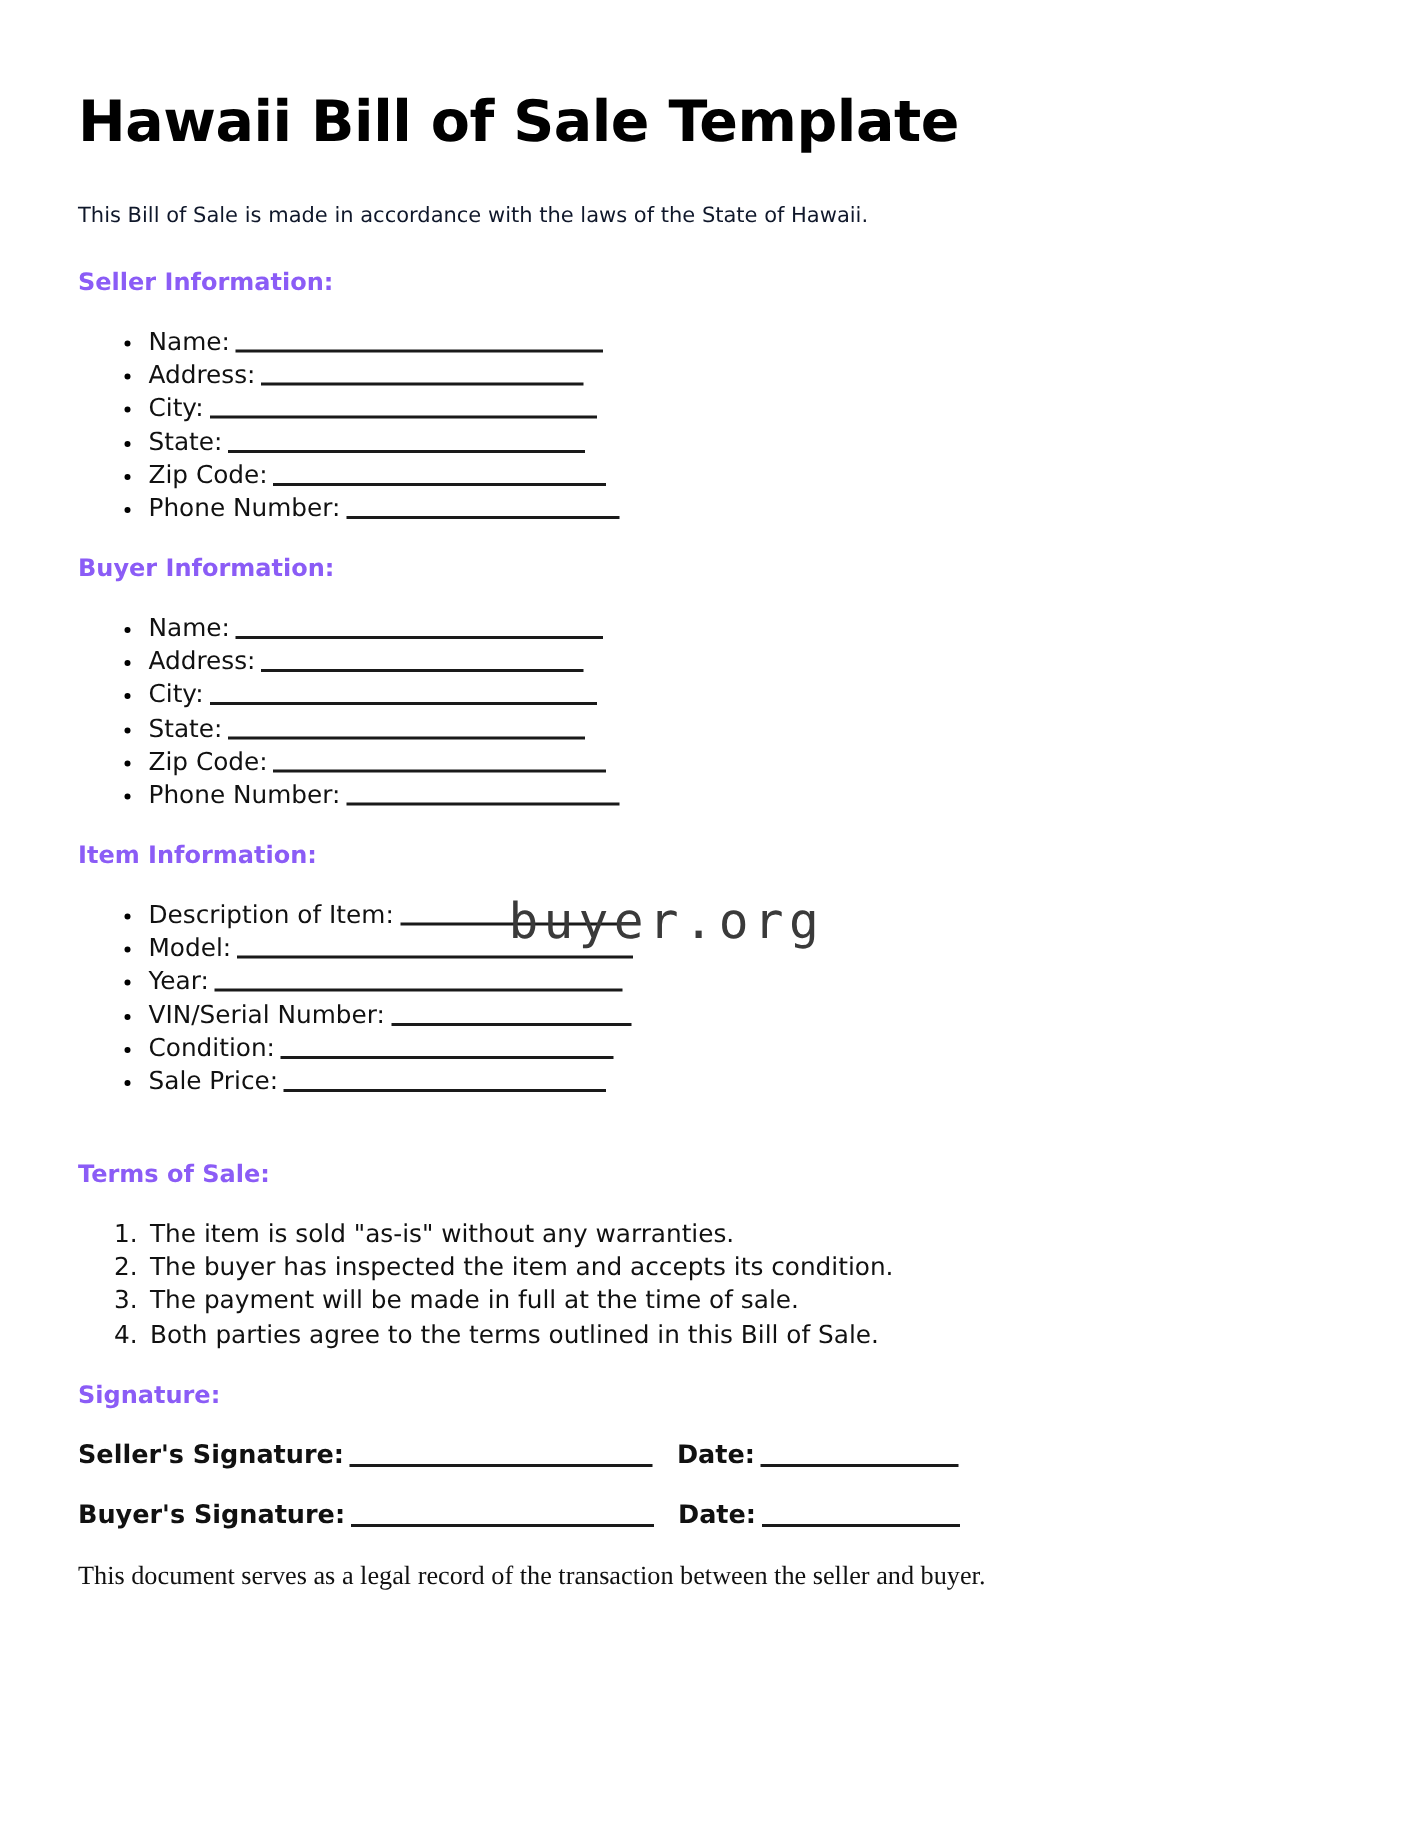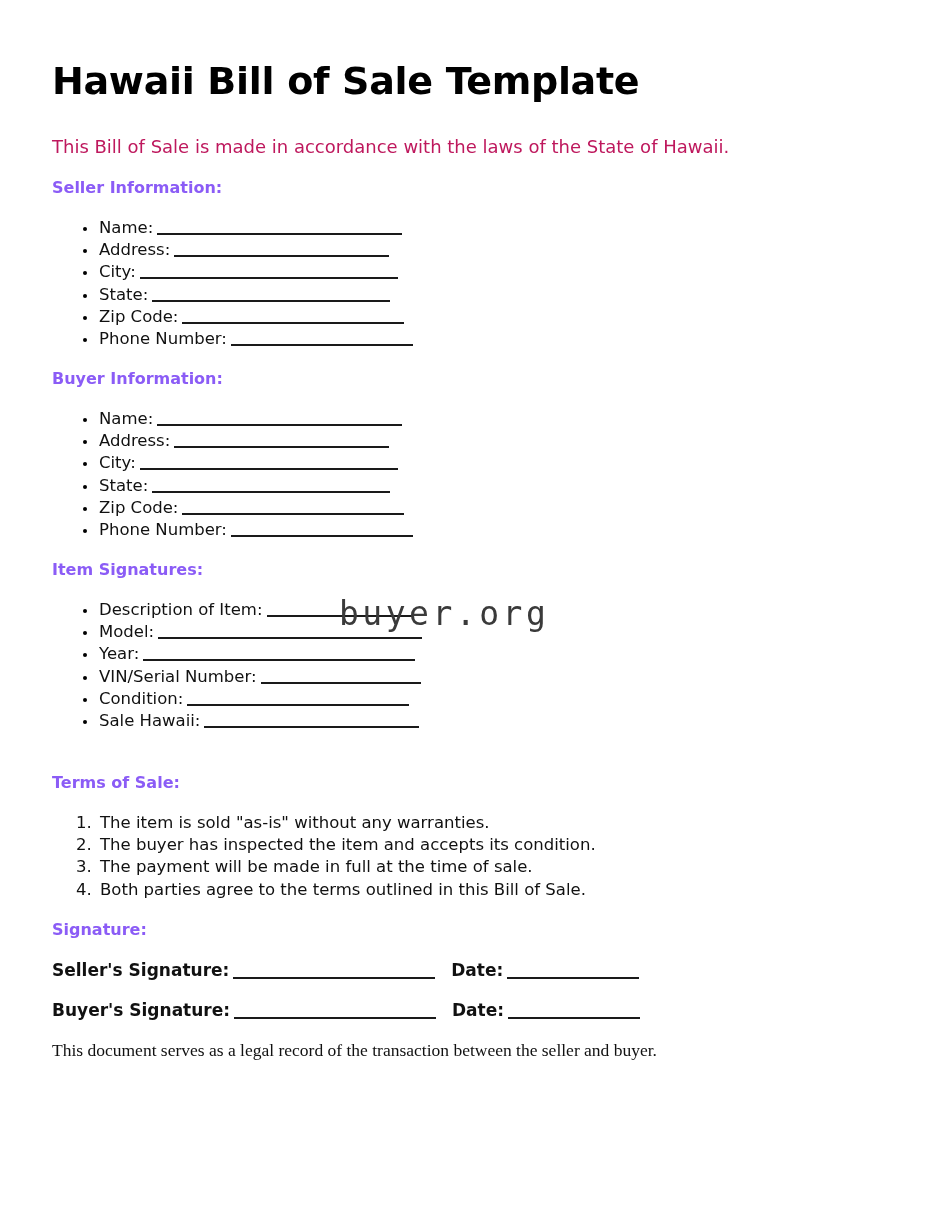--- a/index.html
+++ b/index.html
@@ -31,23 +31,23 @@
     font-size: 38px;
     font-weight: bold;
     letter-spacing: -0.3px;
     line-height: 1.05;
     color: #000;
   }
   .intro {
     position: absolute;
     left: 52px;
     top: 136px;
-    font-size: 18px;
+    font-size: 14px;
     line-height: 1.25;
-    color: #be185d;
+    color: #0f172a;
   }
   .section-head {
     position: absolute;
     left: 52px;
     font-size: 16px;
     font-weight: bold;
     color: #8b5cf6;
   }
   .bullet-list {
     position: absolute;
@@ -160,28 +160,28 @@
   <div class="section-head" style="top:369px;">Buyer Information:</div>
   <ul class="bullet-list" id="buyer-list" style="top:408px;">
       <li><span>Name:</span><span class="blank" style="width: 245px;"></span></li>
       <li><span>Address:</span><span class="blank" style="width: 215px;"></span></li>
       <li><span>City:</span><span class="blank" style="width: 258px;"></span></li>
       <li><span>State:</span><span class="blank" style="width: 238px;"></span></li>
       <li><span>Zip Code:</span><span class="blank" style="width: 222px;"></span></li>
       <li><span>Phone Number:</span><span class="blank" style="width: 182px;"></span></li>
     </ul>
 
-  <div class="section-head" style="top:560px;">Item Signatures:</div>
+  <div class="section-head" style="top:560px;">Item Information:</div>
   <ul class="bullet-list" id="item-list" style="top:599px;">
       <li><span>Description of Item:</span><span class="blank" style="width: 145px;"></span></li>
       <li><span>Model:</span><span class="blank" style="width: 264px;"></span></li>
       <li><span>Year:</span><span class="blank" style="width: 272px;"></span></li>
       <li><span>VIN/Serial Number:</span><span class="blank" style="width: 160px;"></span></li>
       <li><span>Condition:</span><span class="blank" style="width: 222px;"></span></li>
-      <li><span>Sale Hawaii:</span><span class="blank" style="width: 215px;"></span></li>
+      <li><span>Sale Price:</span><span class="blank" style="width: 215px;"></span></li>
     </ul>
 
   <div class="watermark">buyer.org</div>
 
   <div class="section-head" style="top:773px;">Terms of Sale:</div>
   <ol class="num-list" id="terms-list" style="top:812px;">
       <li>The item is sold "as-is" without any warranties.</li>
       <li>The buyer has inspected the item and accepts its condition.</li>
       <li>The payment will be made in full at the time of sale.</li>
       <li>Both parties agree to the terms outlined in this Bill of Sale.</li>

